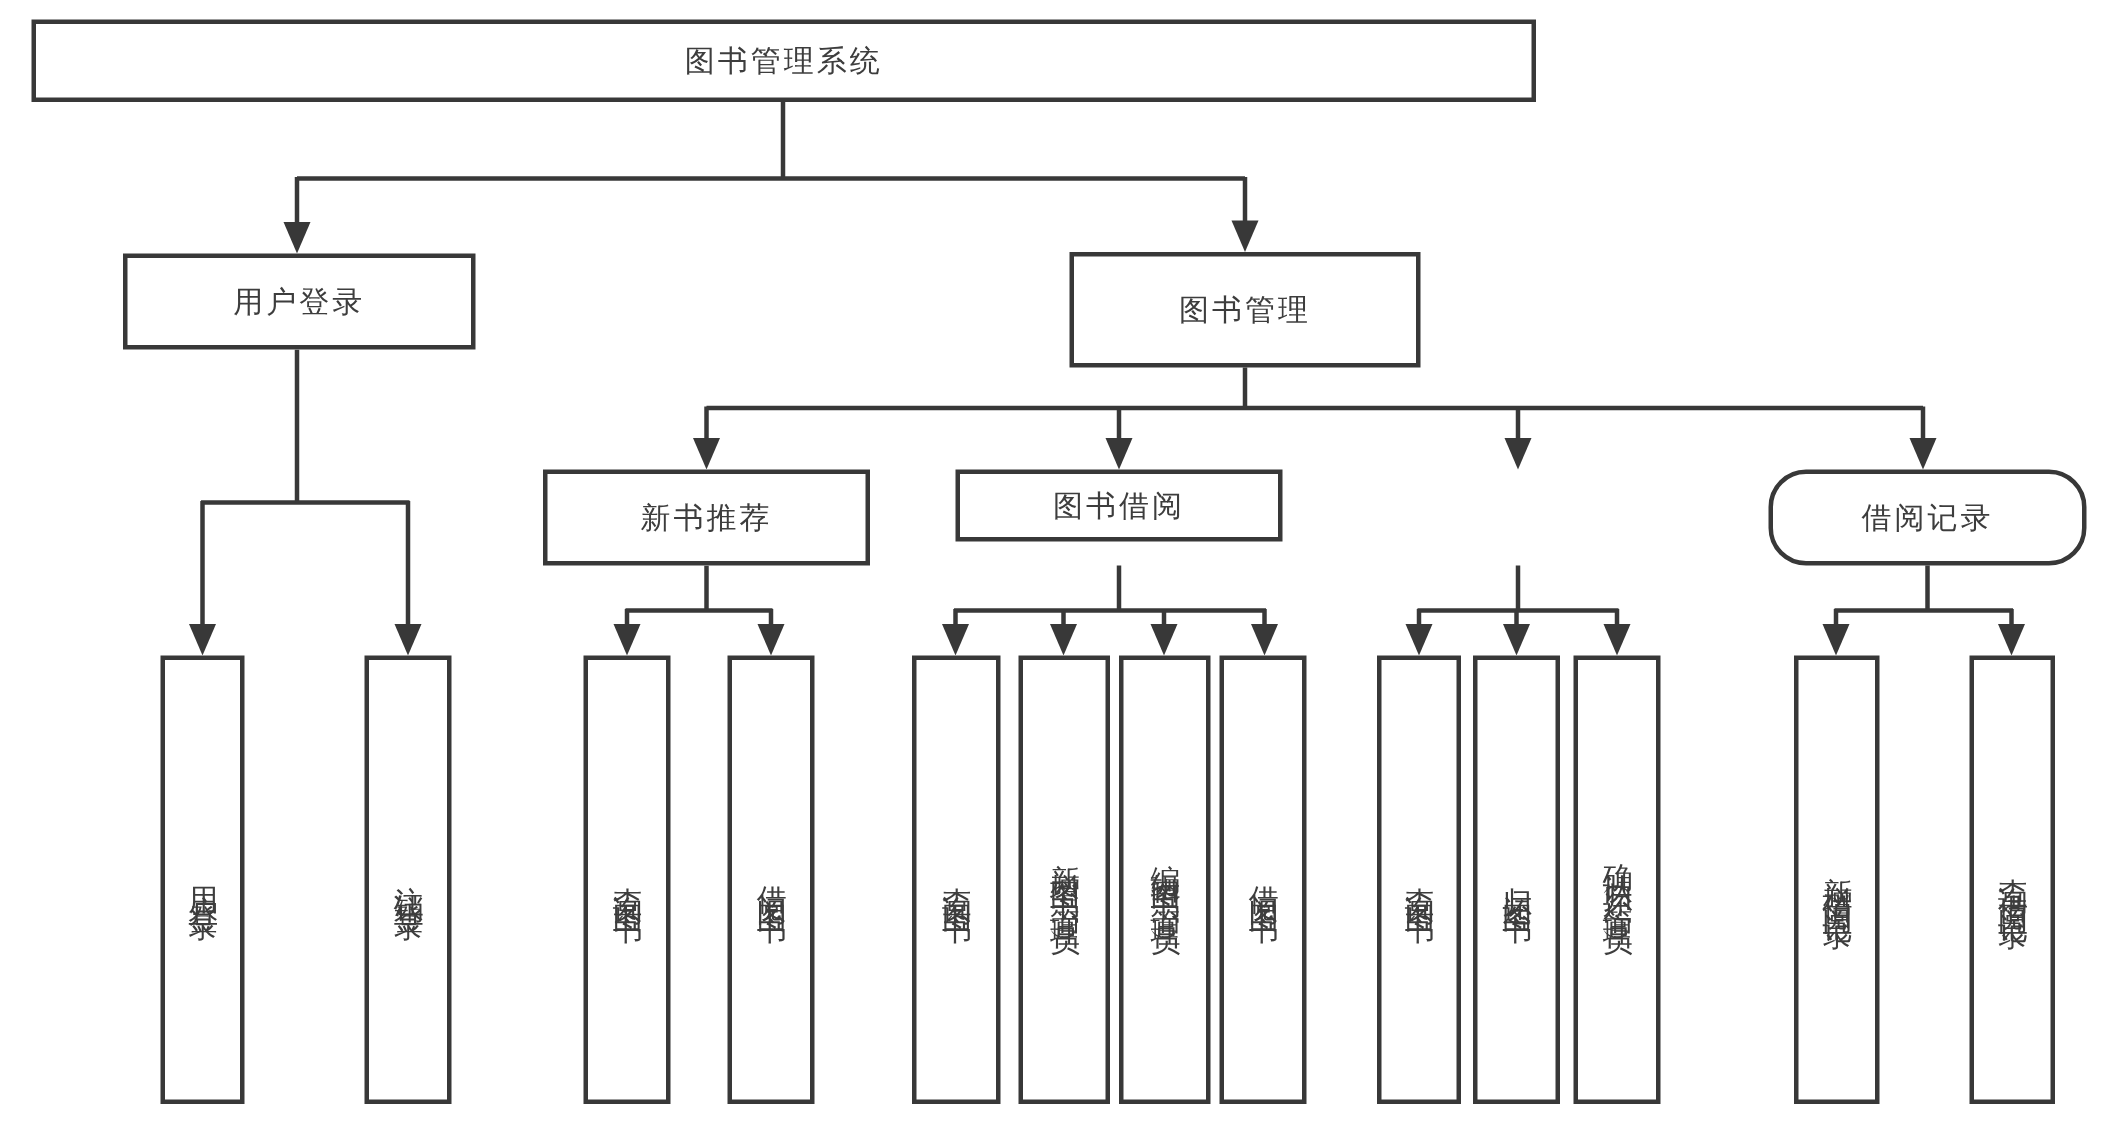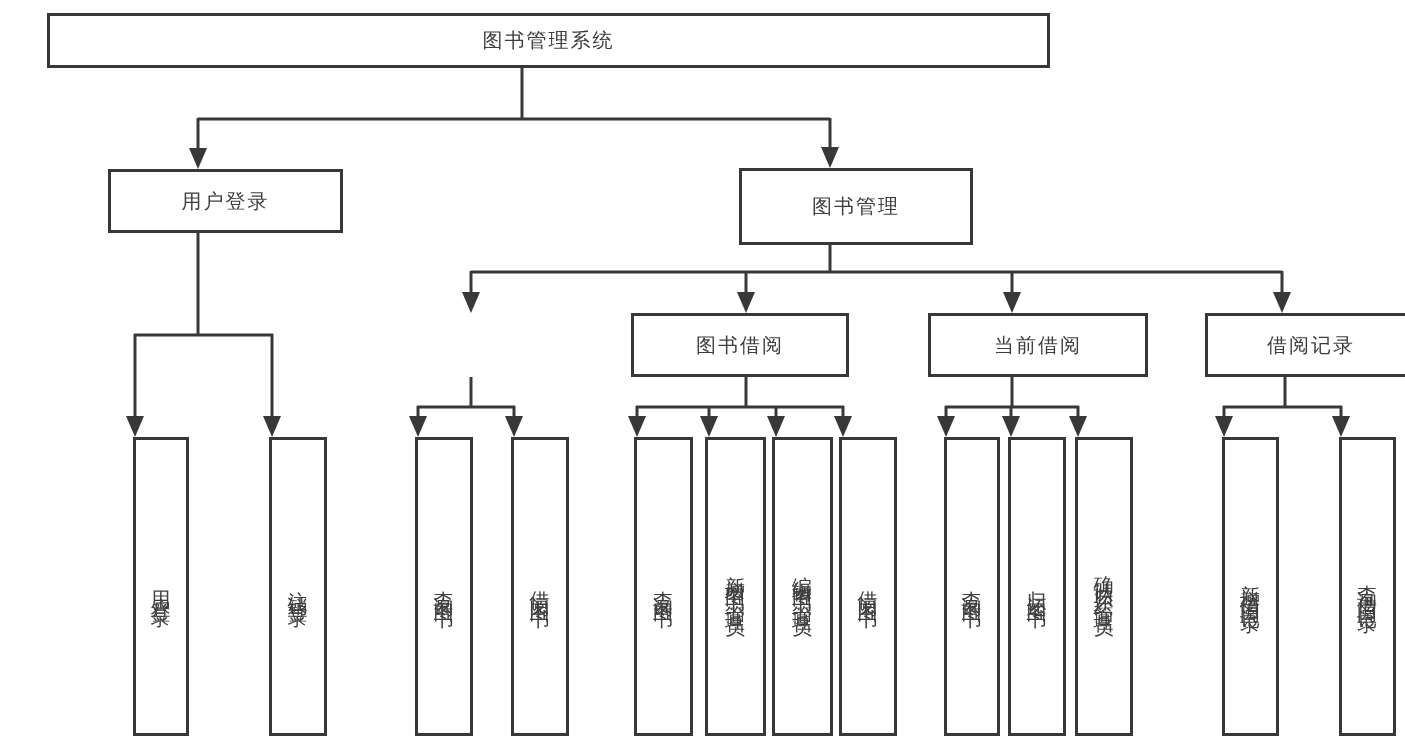--- a/index.html
+++ b/index.html
@@ -6,21 +6,21 @@
   #stage {
     position:relative; width:1405px; height:747px; overflow:hidden;
     background:#ffffff;
     font-family:"Liberation Sans","DejaVu Sans",sans-serif;
   }
   #wires { position:absolute; left:0; top:0; width:1405px; height:747px; z-index:1; }
   .node {
     position:absolute; box-sizing:border-box;
     border:3px solid #383838; background:#ffffff;
     display:flex; align-items:center; justify-content:center;
-    color:#3d3d3d; z-index:2;margin-left:26px;
+    color:#3d3d3d; z-index:2;
   }
   .h-label { font-size:20px; letter-spacing:2px; white-space:nowrap; }
   .leaf .v-label {
     writing-mode:vertical-rl; text-orientation:mixed;
     font-size:20px; letter-spacing:6px; line-height:1.1; white-space:nowrap;
   }
   #watermark {
     position:absolute; right:3px; top:714px; z-index:3;
     font-size:20px; color:#c9c9c9; letter-spacing:1px; white-space:nowrap;
     text-shadow:0 0 2px #ffffff;
@@ -101,27 +101,27 @@
     <span class="h-label">图书管理系统</span>
   </div>
 
   <div class="node" style="left:82px; top:169px; width:235px; height:64px;">
     <span class="h-label">用户登录</span>
   </div>
   <div class="node" style="left:713px; top:168px; width:234px; height:77px;">
     <span class="h-label">图书管理</span>
   </div>
 
-  <div class="node" style="left:605px; top:313px; width:218px; height:64px;font-family:Liberation Mono, monospace;">
+  <div class="node" style="left:362px; top:313px; width:218px; height:64px;">
+    <span class="h-label">新书推荐</span>
+  </div>
+  <div class="node" style="left:637px; top:313px; width:218px; height:48px;font-family:Liberation Mono, monospace;">
     <span class="h-label">图书借阅</span>
   </div>
-  <div class="node" style="left:902px; top:313px; width:220px; height:64px;">
-    <span class="h-label">当前借阅</span>
-  </div>
-  <div class="node" style="left:1179px; top:313px; width:212px; height:64px;">
+  <div class="node" style="left:1179px; top:313px; width:212px; height:64px;border-radius:25px;">
     <span class="h-label">借阅记录</span>
   </div>
 
   <div class="node leaf" style="left:107px; top:437px; width:56px; height:299px;">
     <span class="v-label">用户登录</span>
   </div>
   <div class="node leaf" style="left:243px; top:437px; width:58px; height:299px;">
     <span class="v-label">注销登录</span>
   </div>
 

